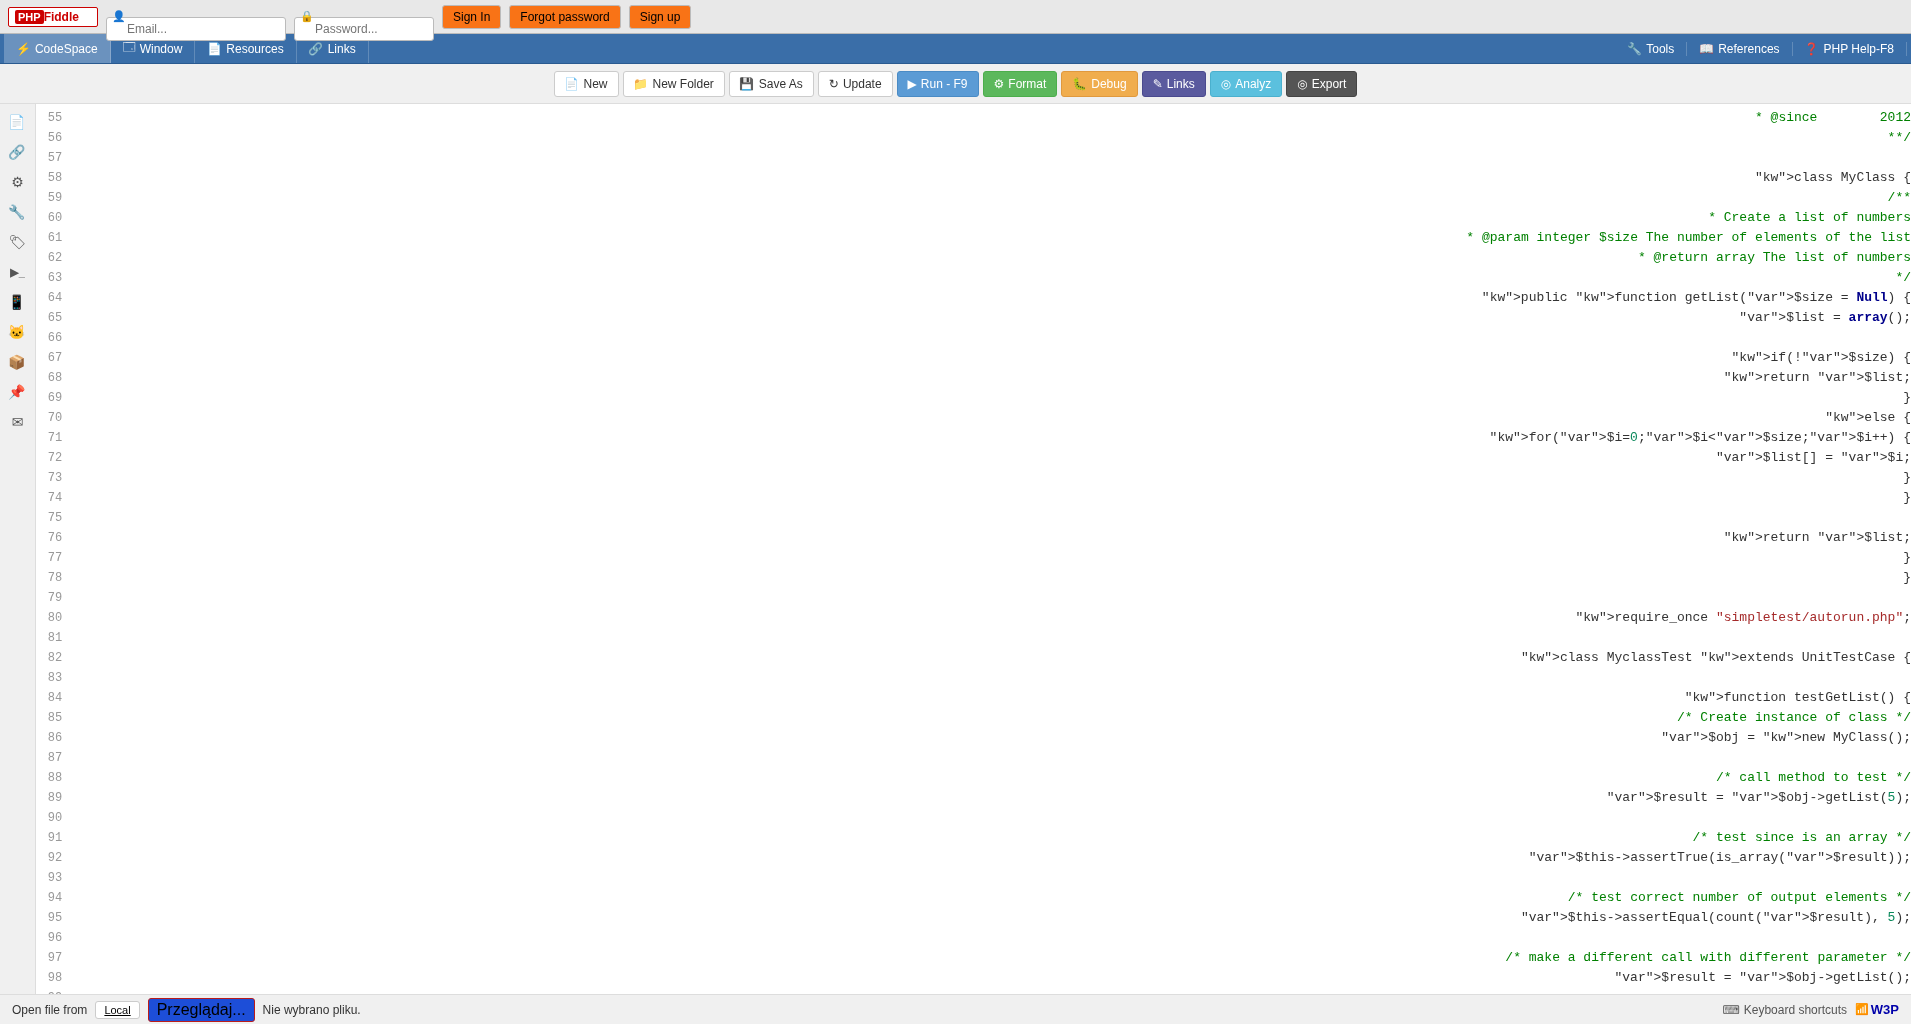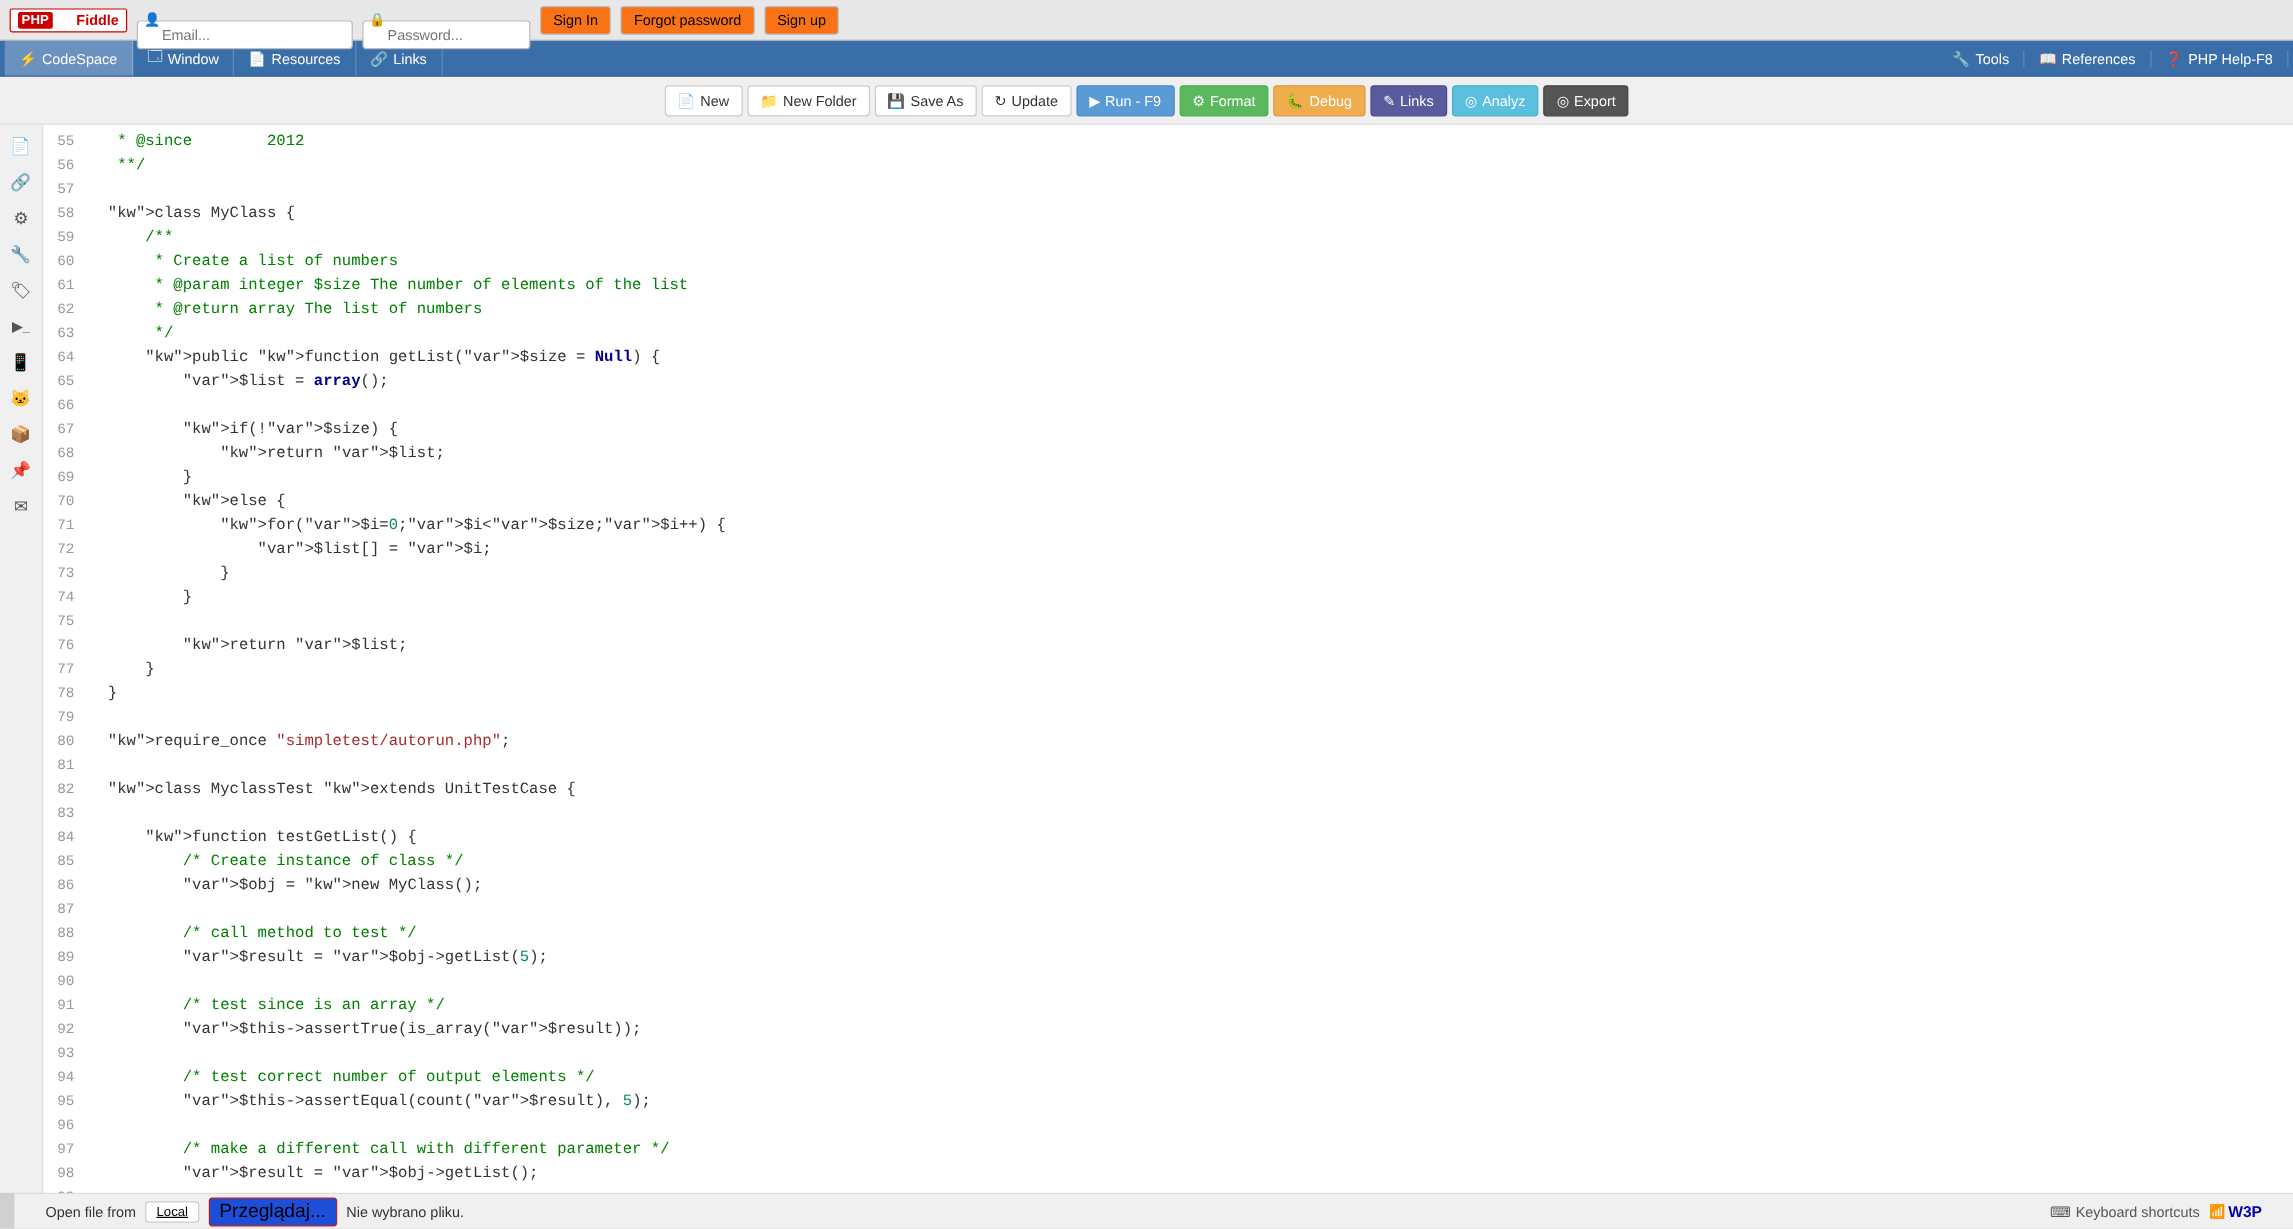--- a/index.html
+++ b/index.html
@@ -25,21 +25,21 @@
       font-weight: bold;
       color: #c00;
       border-radius: 2px;
       min-width: 90px;
     }
     .logo-box .php-tag {
       background: #c00;
       color: #fff;
       padding: 1px 3px;
       border-radius: 2px;
-      margin-right: 20px;
+      margin-right: 0;
       font-size: 11px;
     }
     .top-input {
       border: 1px solid #bbb;
       border-radius: 3px;
       padding: 3px 8px;
       font-size: 12px;
       background: #fff;
       color: #aaa;
       height: 24px;
@@ -187,43 +187,43 @@
       color: #999;
       user-select: none;
       font-size: 12px;
       padding-top: 1px;
     }
     .line-content {
       flex: 1;
       padding-left: 4px;
       white-space: pre;
       font-size: 13px;
+      text-align: right;
     }
     
     .kw { color: #00008b; font-weight: bold; } 
     .cm { color: #008000; } 
     .st { color: #a52a2a; } 
     .num { color: #09885a; } 
 
     
     .code-container::-webkit-scrollbar { width: 10px; }
     .code-container::-webkit-scrollbar-track { background: #f0f0f0; }
     .code-container::-webkit-scrollbar-thumb { background: #bbb; border-radius: 4px; }
 
     
     .bottom-bar {
       display: flex;
       align-items: center;
       background: #f0f0f0;
       border-top: 1px solid #ddd;
-      padding: 4px 26px;
+      padding: 4px 12px;
       height: 30px;
       font-size: 12px;
       gap: 8px;
-      margin-left: 12px;
     }
     .bottom-bar-right {
       margin-left: auto;
       display: flex;
       align-items: center;
       gap: 8px;
     }
     .local-btn {
       border: 1px solid #ccc;
       border-radius: 3px;

